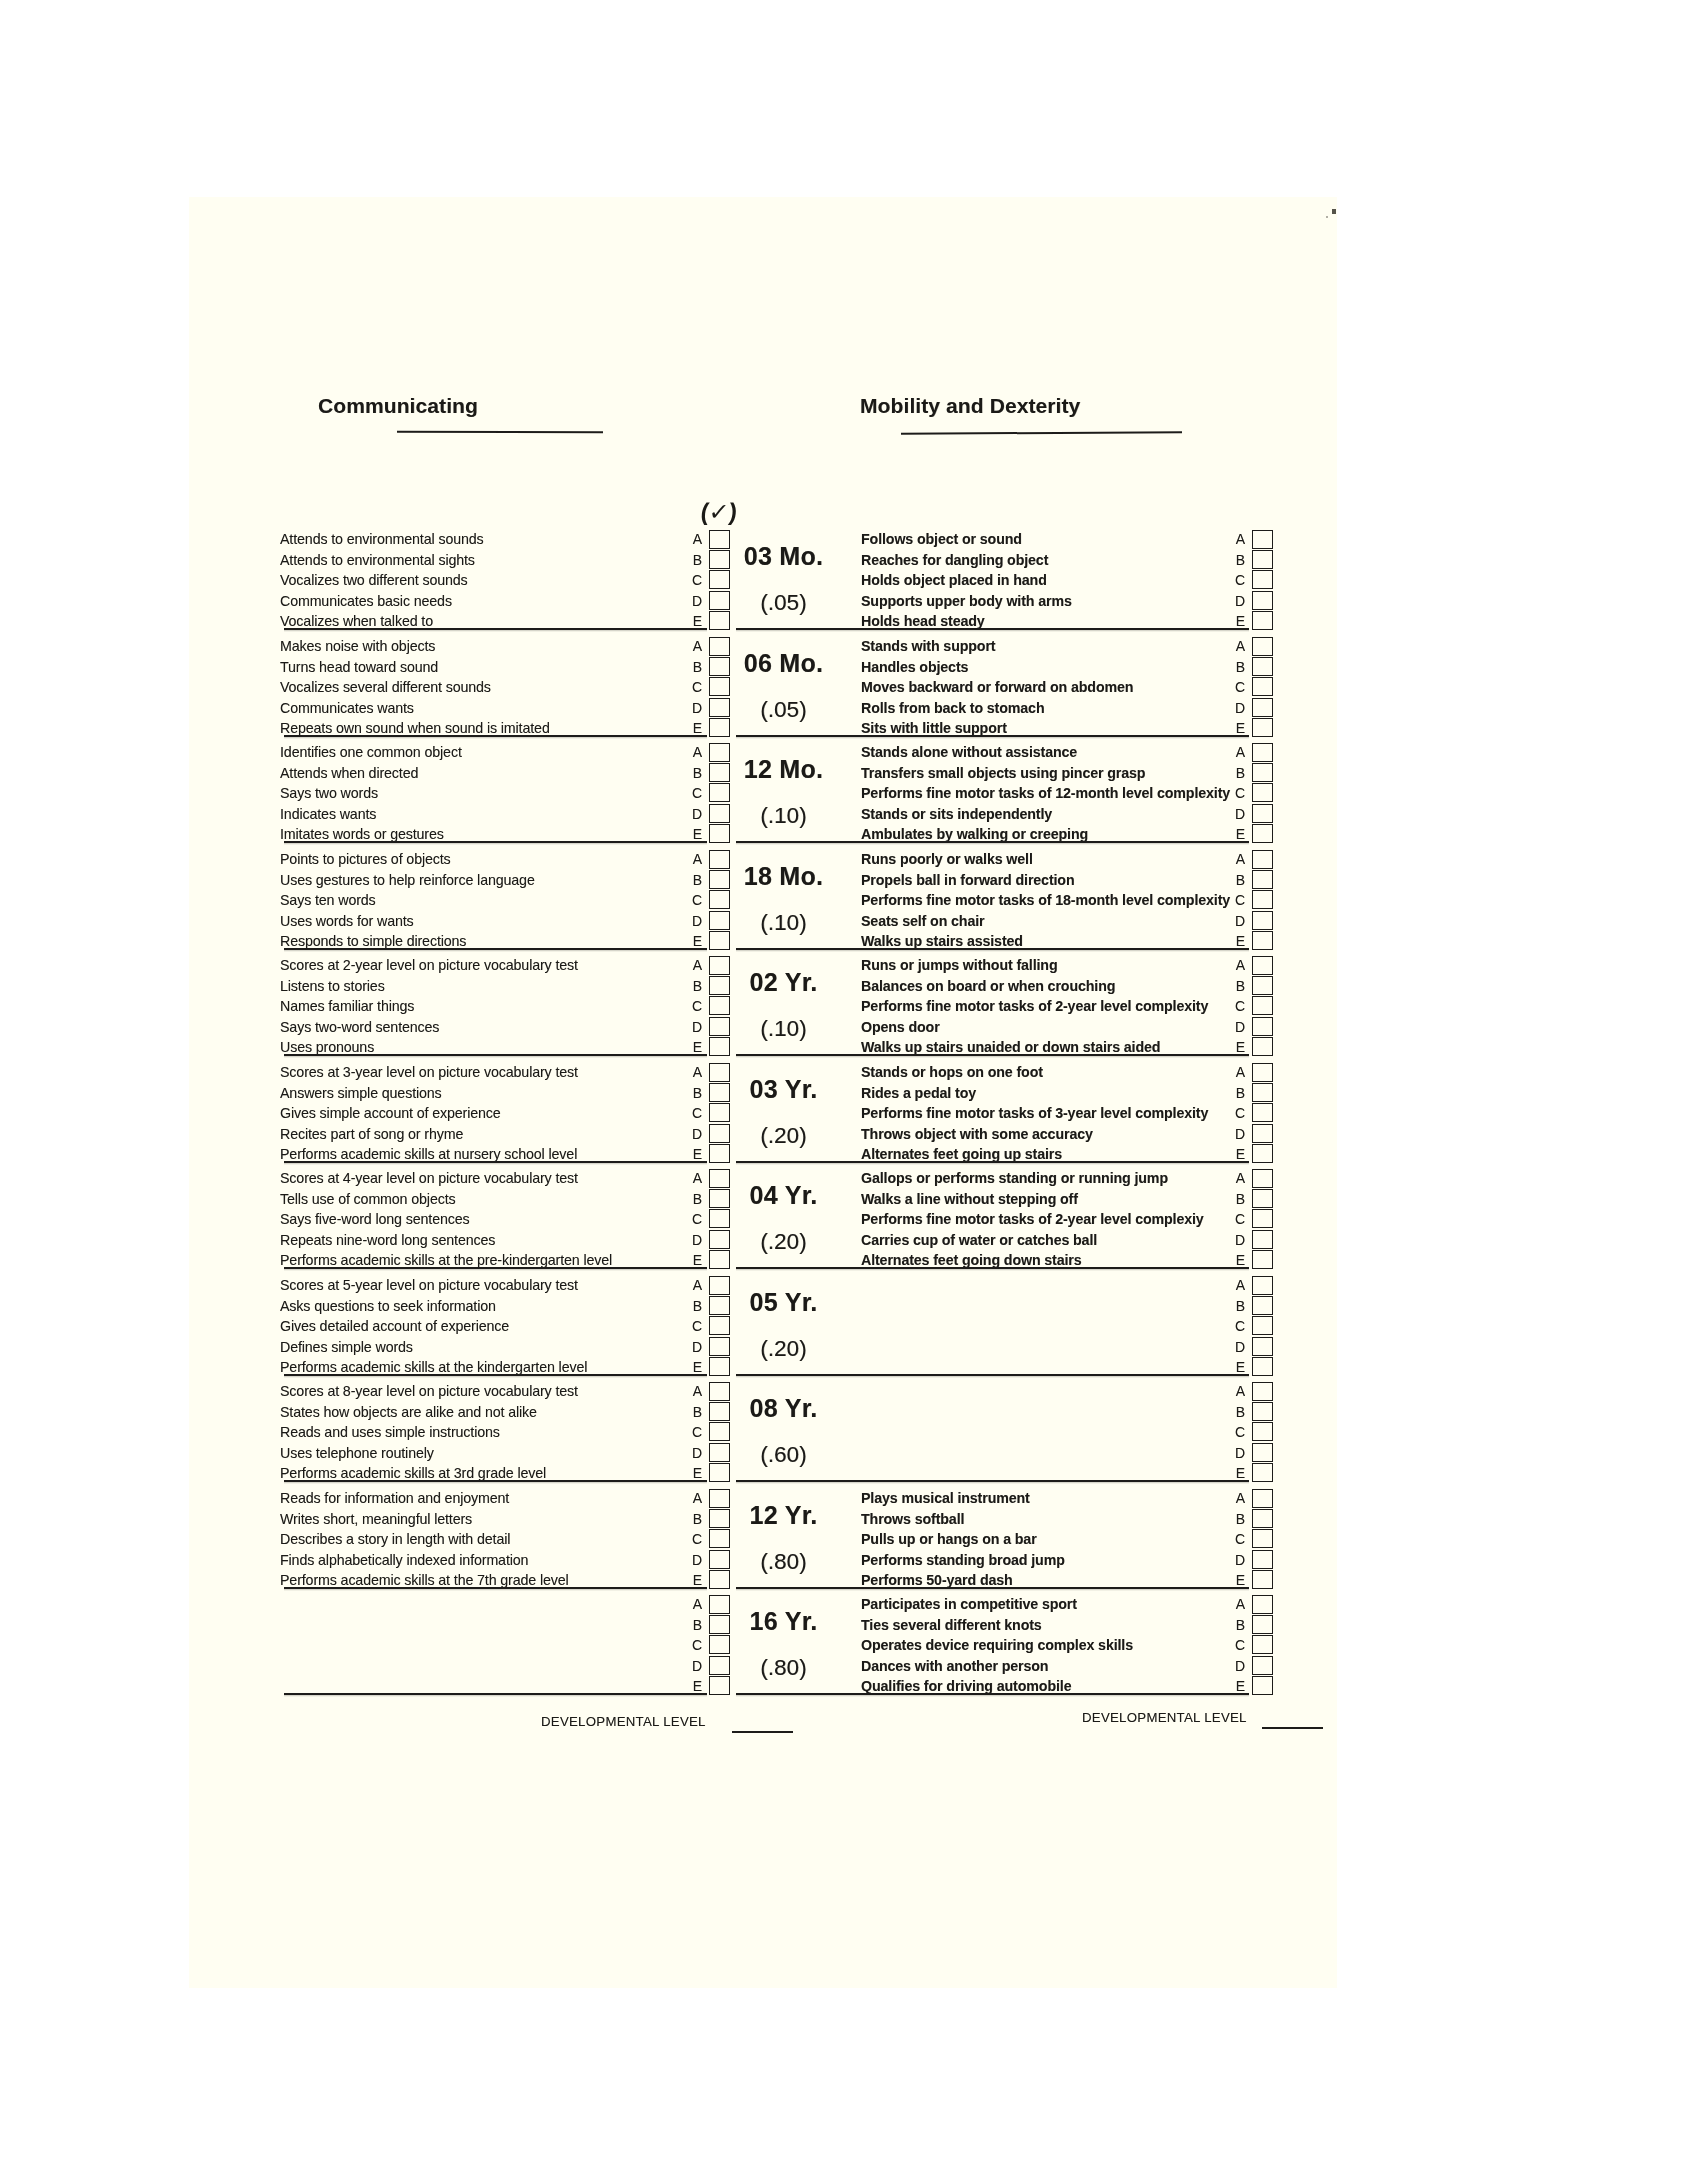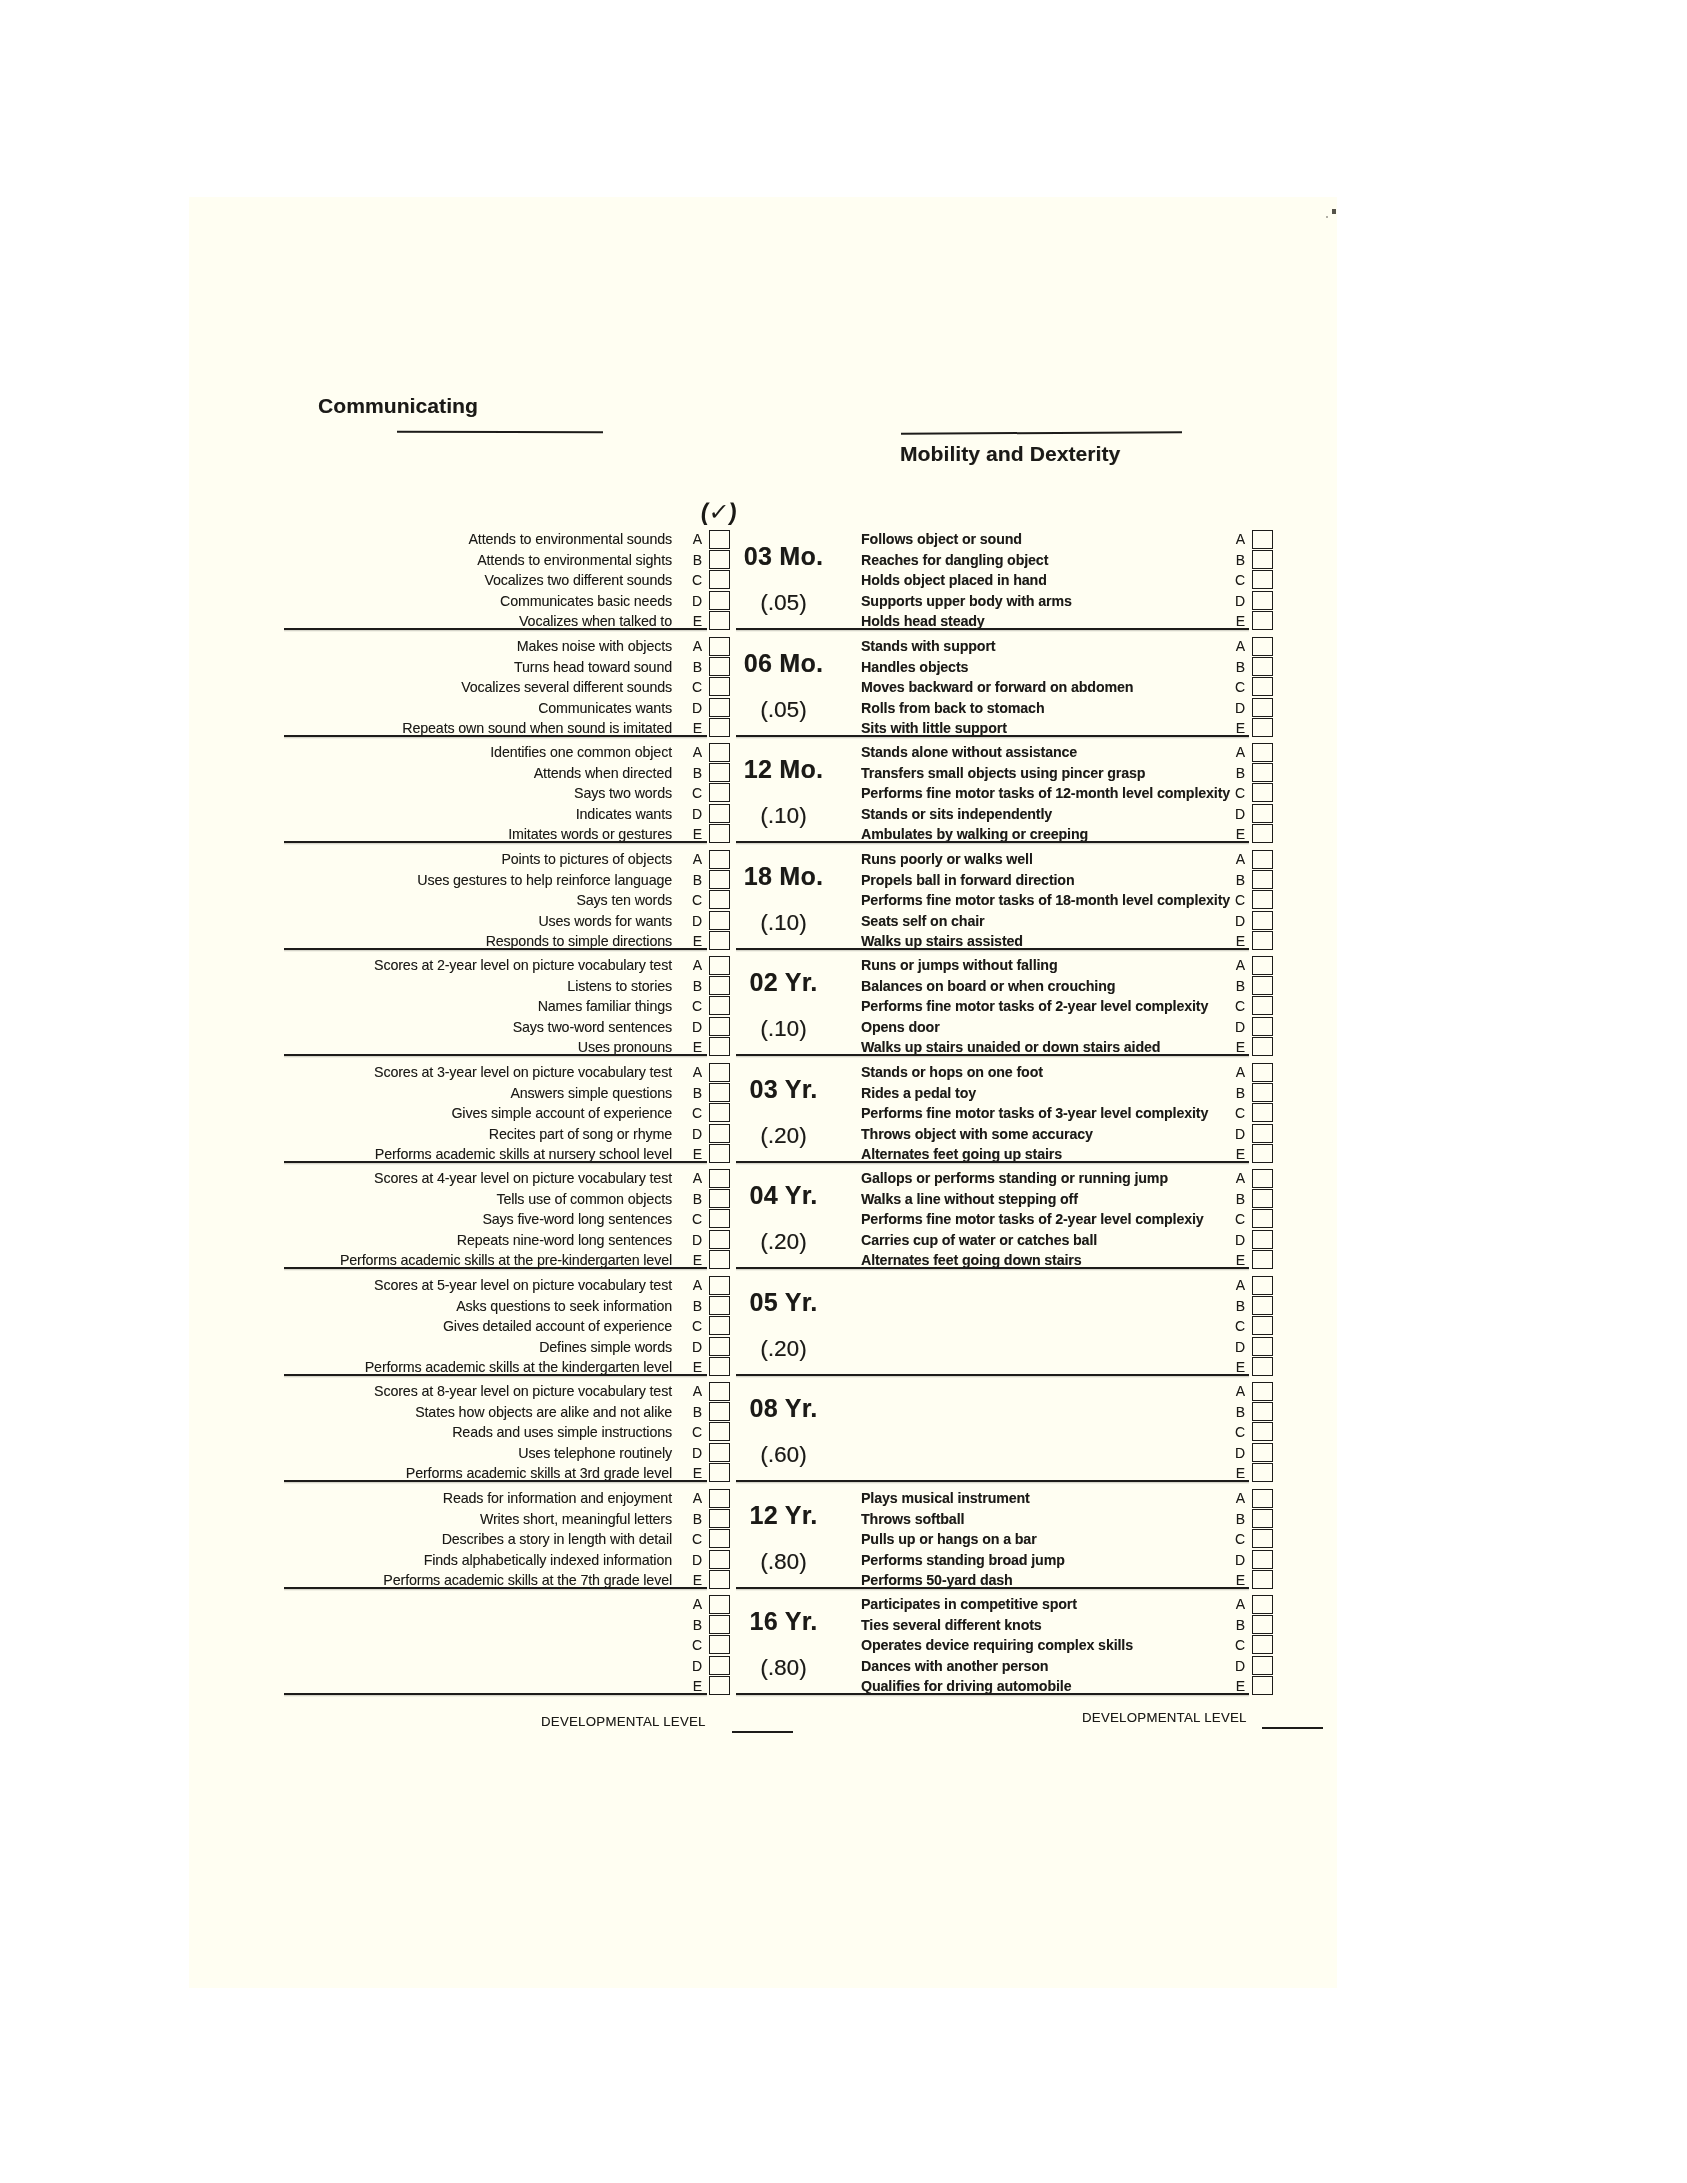--- a/index.html
+++ b/index.html
@@ -19,39 +19,39 @@
   }
   .speck{position:absolute;background:#55534a;}
   
   .col-header{
     position:absolute;top:394px;width:364px;
     font-size:21px;font-weight:bold;
     letter-spacing:0.1px;
     text-shadow:0.3px 0.3px 0 rgba(27,26,23,0.4);
   }
   #hdr-left{left:318px;}
-  #hdr-right{left:900px;margin-top:48px;}
+  #hdr-right{left:860px;}
   .hdr-underline{position:absolute;height:2px;background:#1d1c1a;}
   #hdr-left-line{left:397px;top:431px;width:206px;transform:rotate(0.2deg);}
   #hdr-right-line{left:901px;top:432px;width:281px;transform:rotate(-0.3deg);}
   
   .check-legend{
     position:absolute;left:689px;top:498px;width:60px;
     font-size:24px;font-weight:600;text-align:center;
     transform:skewX(-6deg);
   }
   
   .block{position:absolute;left:0;width:1687px;height:107px;}
   .skill-col{position:absolute;top:0;}
   .skill-col .skill{
     height:20.5px;line-height:20.5px;font-size:14.2px;
     letter-spacing:-0.1px;white-space:nowrap;
     text-shadow:0.2px 0.2px 0 rgba(27,26,23,0.35);
   }
-  .skills-left{left:288px;width:384px;text-align:right;}
+  .skills-left{left:280px;width:384px;}
   .skills-right{left:861px;width:374px;font-weight:bold;}
   .letter-col{position:absolute;top:0;width:32px;text-align:right;}
   .letters-left{left:670px;}
   .letters-right{left:1213px;}
   .letter-col .letter{
     height:20.5px;line-height:20.5px;font-size:14px;
     text-shadow:0.2px 0.2px 0 rgba(27,26,23,0.35);
   }
   .box-col{position:absolute;top:0.7px;}
   .boxes-left{left:709px;}

